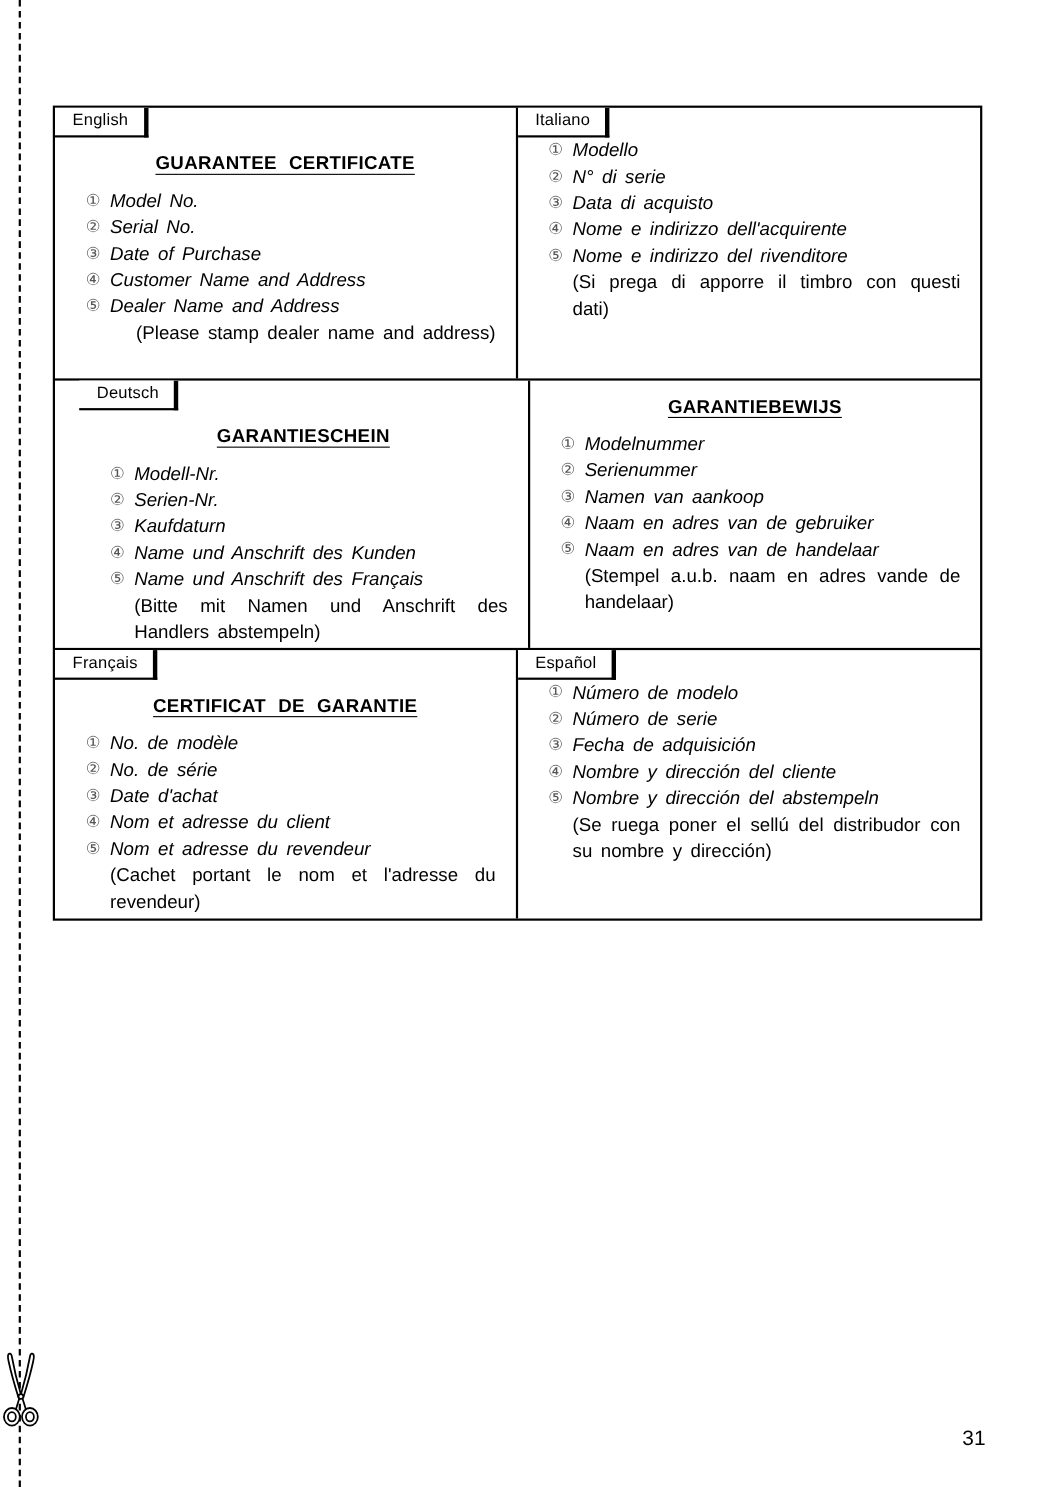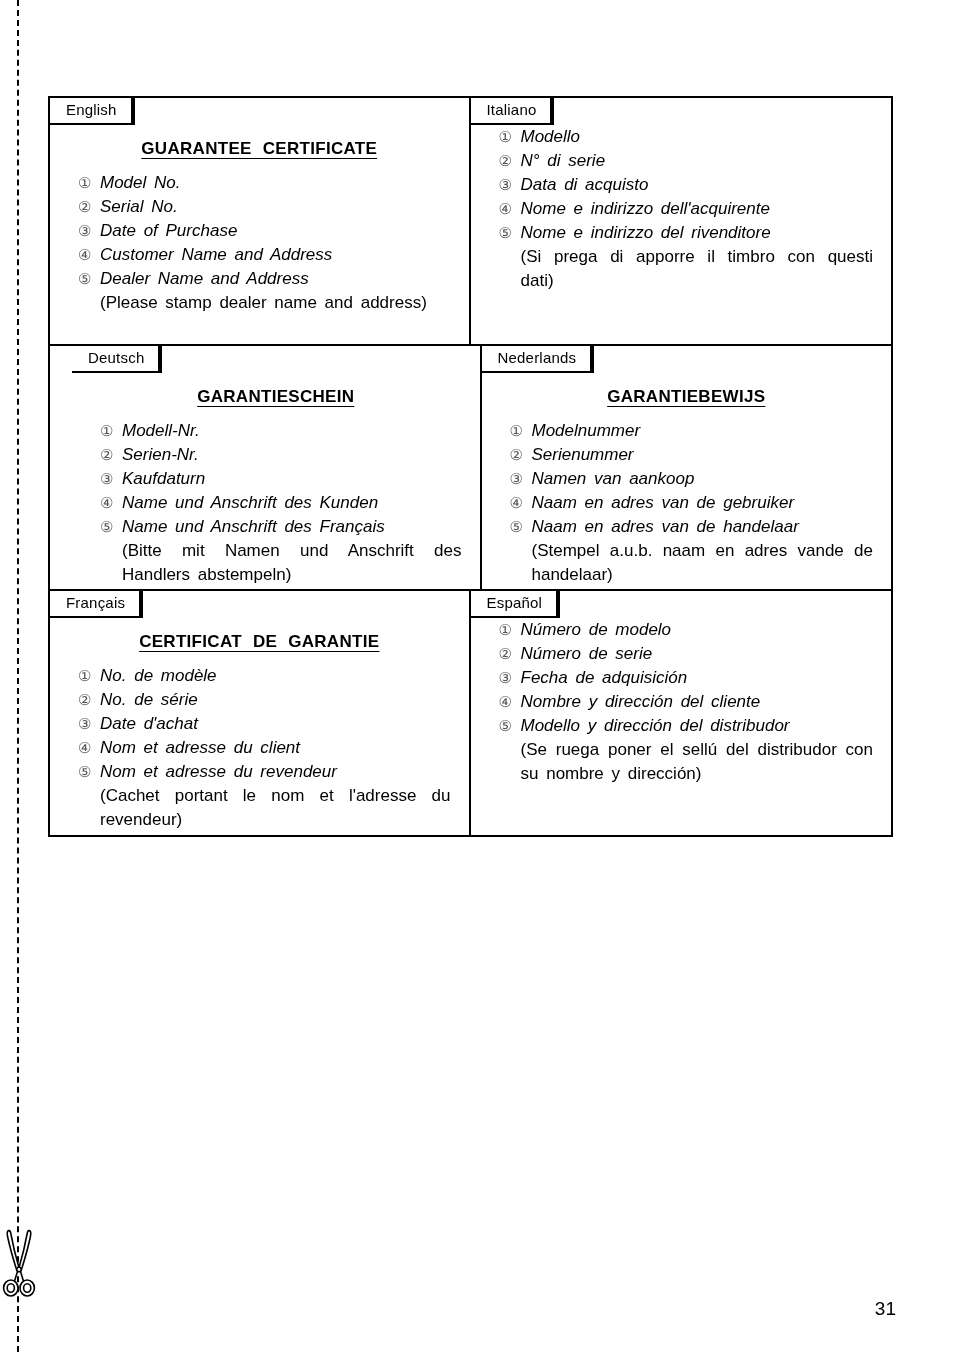--- a/index.html
+++ b/index.html
@@ -128,21 +128,21 @@
     font-style: italic;
   }
   .cert-note {
     font-size: 17px;
     line-height: 24px;
     margin: 0;
     padding: 0 4px 0 36px;
     text-align: justify;
     word-spacing: 3px;
   }
-  .cert-note.nojust { text-align: left; }
+  .cert-note.nojust { text-align: right; }
 
   
   #page-number {
     position: absolute;
     right: 58px;
     top: 1300px;
     font-size: 19px;
     line-height: 18px;
   }
 </style>
@@ -270,23 +270,20 @@
           <li>
               <span class="num-circle">⑤</span>
               <span class="item-text">Name  und  Anschrift  des  Français</span>
             </li>
         </ul>
         <p class="cert-note">(Bitte  mit  Namen  und  Anschrift  des  Handlers  abstempeln)</p>
       </div>
     </div>
 
     <div class="cert-cell">
-      <div class="tab-wrap">
-        <div class="lang-tab">Nederlands</div>
-      </div>
       <div class="cell-body">
         <div class="cert-title">GARANTIEBEWIJS</div>
         <ul class="cert-list">
           <li>
               <span class="num-circle">①</span>
               <span class="item-text">Modelnummer</span>
             </li>
           <li>
               <span class="num-circle">②</span>
               <span class="item-text">Serienummer</span>
@@ -360,21 +357,21 @@
           <li>
               <span class="num-circle">③</span>
               <span class="item-text">Fecha  de  adquisición</span>
             </li>
           <li>
               <span class="num-circle">④</span>
               <span class="item-text">Nombre  y  dirección  del  cliente</span>
             </li>
           <li>
               <span class="num-circle">⑤</span>
-              <span class="item-text">Modello  y  dirección  del  distribudor</span>
+              <span class="item-text">Nombre  y  dirección  del  abstempeln</span>
             </li>
         </ul>
         <p class="cert-note">(Se  ruega  poner  el  sellú  del  distribudor  con  su  nombre  y  dirección)</p>
       </div>
     </div>
   </div>
 
 </div>
 
 <div id="page-number">31</div>

